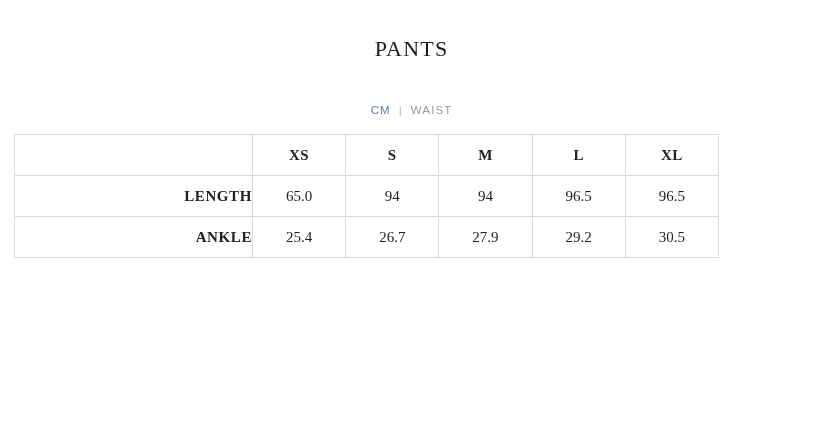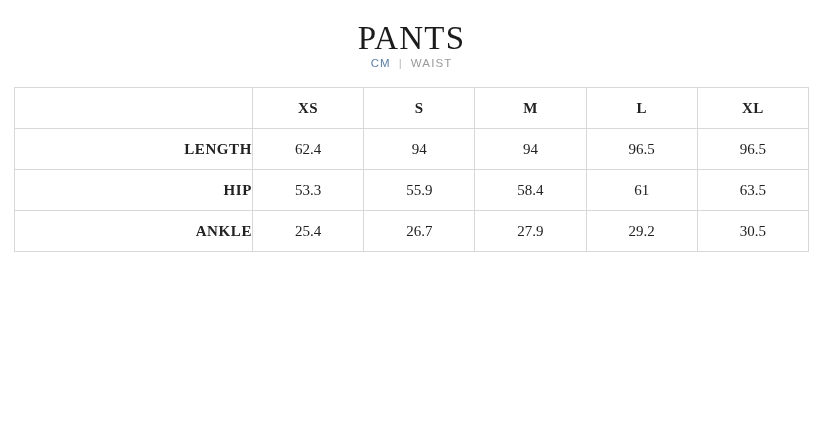--- a/index.html
+++ b/index.html
@@ -16,32 +16,33 @@
   }
   .page {
     position: relative;
     width: 823px;
     height: 447px;
     box-sizing: border-box;
   }
   .title {
     text-align: center;
     font-family: "Liberation Serif", serif;
-    font-size: 33px;
+    font-size: 22px;
     font-weight: 400;
     letter-spacing: 1.2px;
     color: #1b1b1b;
     margin: 0;
-    padding-top: 20px;
+    padding-top: 36px;
   }
   .unit-toggle {
     display: flex;
     justify-content: center;
     align-items: center;
     gap: 8px;
+    margin-top: 42px;
     font-family: "Liberation Sans", sans-serif;
     font-size: 11.5px;
     letter-spacing: 1.1px;
   }
   .unit-active {
     color: #5b7fa6;
     cursor: pointer;
   }
   .unit-sep {
     color: #b9b9b9;
@@ -49,21 +50,21 @@
   .unit-inactive {
     color: #9a9a9a;
     cursor: pointer;
   }
   .table-wrap {
     margin-top: 18px;
     padding: 0 14px;
     box-sizing: border-box;
   }
   table.size-table {
-    width: 795px;
+    width: 705px;
     border-collapse: collapse;
     table-layout: fixed;
   }
   table.size-table td,
   table.size-table th {
     border: 1px solid #d8d8d8;
     height: 40px;
     text-align: center;
     vertical-align: middle;
     font-family: "Liberation Serif", serif;
@@ -117,33 +118,25 @@
           <th>XS</th>
           <th>S</th>
           <th>M</th>
           <th>L</th>
           <th>XL</th>
         </tr>
       </thead>
       <tbody>
         <tr>
           <th class="row-label">LENGTH</th>
-          <td>62.4</td>
+          <td>65.0</td>
           <td>94</td>
           <td>94</td>
           <td>96.5</td>
           <td>96.5</td>
-        </tr>
-        <tr>
-          <th class="row-label">HIP</th>
-          <td>53.3</td>
-          <td>55.9</td>
-          <td>58.4</td>
-          <td>61</td>
-          <td>63.5</td>
         </tr>
         <tr>
           <th class="row-label">ANKLE</th>
           <td>25.4</td>
           <td>26.7</td>
           <td>27.9</td>
           <td>29.2</td>
           <td>30.5</td>
         </tr>
       </tbody>

